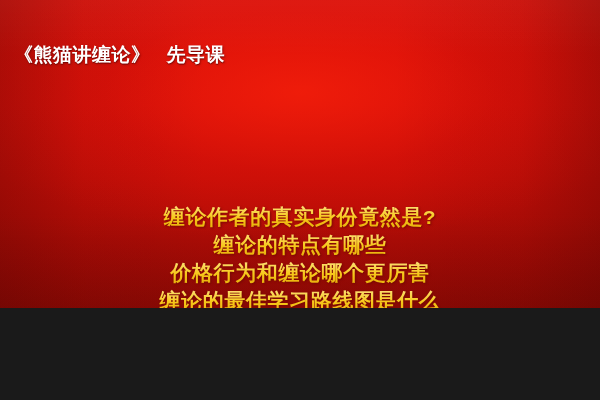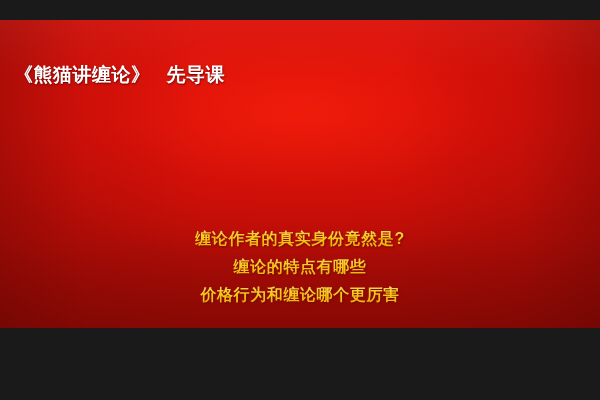--- a/index.html
+++ b/index.html
@@ -5,33 +5,32 @@
   html, body {
     margin: 0;
     padding: 0;
     background: #1a1a1a;
   }
   #slide {
     position: relative;
     width: 600px;
     height: 308px;
     overflow: hidden;
-    font-family: Liberation Sans, sans-serif;
+    font-family: Liberation Mono, monospace;
     background:
       radial-gradient(ellipse 78% 62% at 50% 30%,
         rgba(255, 35, 10, 0.62) 0%,
         rgba(235, 20, 8, 0.30) 42%,
         rgba(150, 10, 5, 0.0) 78%),
       linear-gradient(to bottom,
         #d8110a 0%,
         #d4100a 34%,
         #c20e08 58%,
         #ad0c06 78%,
         #990a05 100%);
-    margin-top: 20px;
   }
   
   #slide::before {
     content: "";
     position: absolute;
     inset: 0;
     background: linear-gradient(to right,
         rgba(90, 5, 2, 0.34) 0%,
         rgba(90, 5, 2, 0.10) 14%,
         rgba(90, 5, 2, 0.0) 34%,
@@ -87,21 +86,21 @@
   }
 
   
   #bullets {
     left: 0;
     right: 0;
     top: 205px;
     text-align: center;
   }
   #bullets .line {
-    font-size: 16px;
+    font-size: 21px;
     line-height: 28px;
     font-weight: bold;
     letter-spacing: 0.6px;
     color: #f7ca1e;
     background: linear-gradient(to bottom, #fde17a 0%, #f7c81a 46%, #e0a405 100%);
     -webkit-background-clip: text;
     background-clip: text;
     -webkit-text-fill-color: transparent;
     text-shadow: none;
     white-space: nowrap;
@@ -143,20 +142,21 @@
 
   <div id="header" class="layer">
     <span>《熊猫讲缠论》</span><span class="gap"></span><span>先导课</span>
   </div>
 
 
   <div id="bullets" class="layer">
     <div class="line line-shadowed">缠论作者的真实身份竟然是?</div>
     <div class="line line-shadowed">缠论的特点有哪些</div>
     <div class="line line-shadowed">价格行为和缠论哪个更厉害</div>
+    <div class="line line-shadowed">缠论的最佳学习路线图是什么</div>
   </div>
 
   <div id="dots" class="layer">
     <span class="dot"></span>
     <span class="dot"></span>
     <span class="dot"></span>
     <span class="dot"></span>
     <span class="dot"></span>
     <span class="dot"></span>
   </div>

